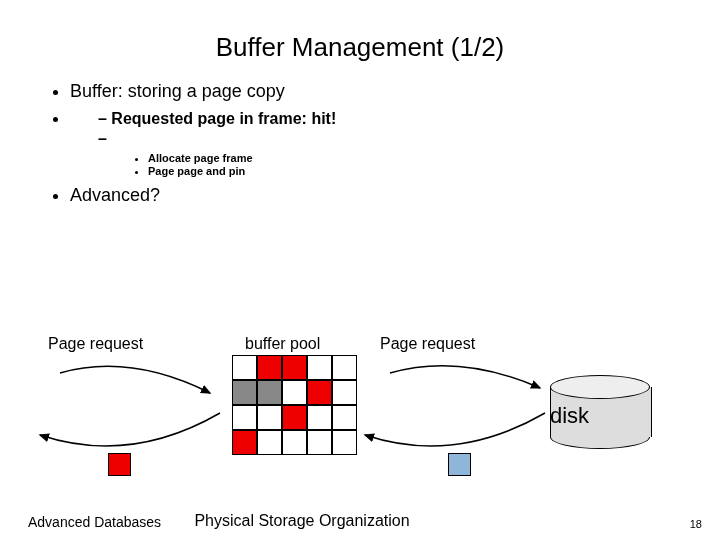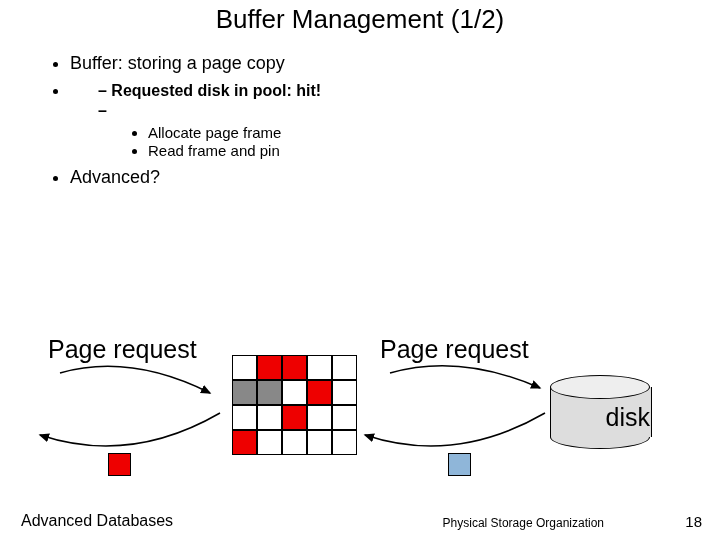--- a/index.html
+++ b/index.html
@@ -7,33 +7,33 @@
     width:720px;height:540px;
     background:#fff;
     font-family:Arial,Helvetica,sans-serif;
     color:#000;
     position:relative;
     overflow:hidden;
   }
   .title{
     text-align:center;
     font-size:26px;
-    margin-top:4px;
+    margin-top:32px;
     font-weight:400;
   }
   ul.level1{margin:18px 0 12px 0;padding:0 0 0 70px;list-style:disc;font-size:18px}
   ul.level1>li{margin:2px 0}
   ul.level2{list-style:none;margin:6px 0 0 0;padding:0 0 0 28px;font-size:16px;font-weight:bold}
   ul.level2>li{margin:2px 0}
   ul.level2>li:before{content:"– ";font-weight:bold}
-  ul.level3{list-style:disc;margin:4px 0 8px 0;padding:0 17px 0 50px;font-weight:normal;font-size:15px}
+  ul.level3{list-style:disc;margin:4px 0 8px 0;padding:0 17px 0 50px;font-weight:bold;font-size:11px}
   ul.level3>li{margin:1px 0}
 
   .diagram{position:absolute;left:0;top:335px;width:720px;height:170px}
-  .label{position:absolute;font-size:25px}
+  .label{position:absolute;font-size:16px}
 
   .grid{
     position:absolute;left:232px;top:20px;
     display:grid;
     grid-template-columns:repeat(5,25px);
     grid-template-rows:repeat(4,25px);
   }
   .cell{border:1px solid #000;box-sizing:border-box;background:#fff}
   .cell.red{background:#e00}
   .cell.grey{background:#888}
@@ -59,52 +59,53 @@
   }
   .disk .top{
     position:absolute;left:0;top:0;width:100px;height:24px;border-radius:50%;
     background:#eee;border:1px solid #000;box-sizing:border-box;
   }
   .disk .bottom{
     position:absolute;left:0;top:50px;width:100px;height:24px;border-radius:50%;
     background:#ddd;border:1px solid #000;box-sizing:border-box;
   }
   .disk .text{
-    position:absolute;left:0;top:28px;width:100px;text-align:right;font-size:25px;
+    position:absolute;left:0;top:28px;width:100px;text-align:left;font-size:22px;
   }
 
-  .footer-left{position:absolute;left:21px;bottom:10px;font-size:16px}
-  .footer-center{position:absolute;left:0;bottom:10px;width:604px;text-align:right;font-size:12px}
-  .footer-right{position:absolute;right:18px;bottom:10px;font-size:15px}
+  .footer-left{position:absolute;left:28px;bottom:10px;font-size:14px}
+  .footer-center{position:absolute;left:0;bottom:10px;width:604px;text-align:center;font-size:16px}
+  .footer-right{position:absolute;right:18px;bottom:10px;font-size:11px}
 </style>
 </head>
 <body>
 
 <h1 class="title">Buffer Management (1/2)</h1>
 
 <ul class="level1">
   <li>Buffer: storing a page copy</li>
   <li>
     <ul class="level2">
-      <li>Requested disk in pool: hit!</li>
+      <li>Requested page in frame: hit!</li>
       <li>
         <ul class="level3">
           <li>Allocate page frame</li>
-          <li>Read frame and pin</li>
+          <li>Page page and pin</li>
         </ul>
       </li>
     </ul>
   </li>
   <li>Advanced?</li>
 </ul>
 
 <div class="diagram">
 
   <div class="label" style="left:48px;top:0">Page request</div>
   <div class="label" style="left:380px;top:0">Page request</div>
+  <div class="label" style="left:245px;top:128">buffer pool</div>
 
   <div class="grid" id="grid">
       <div class="cell"></div>
       <div class="cell red"></div>
       <div class="cell red"></div>
       <div class="cell"></div>
       <div class="cell"></div>
       <div class="cell grey"></div>
       <div class="cell grey"></div>
       <div class="cell"></div>

